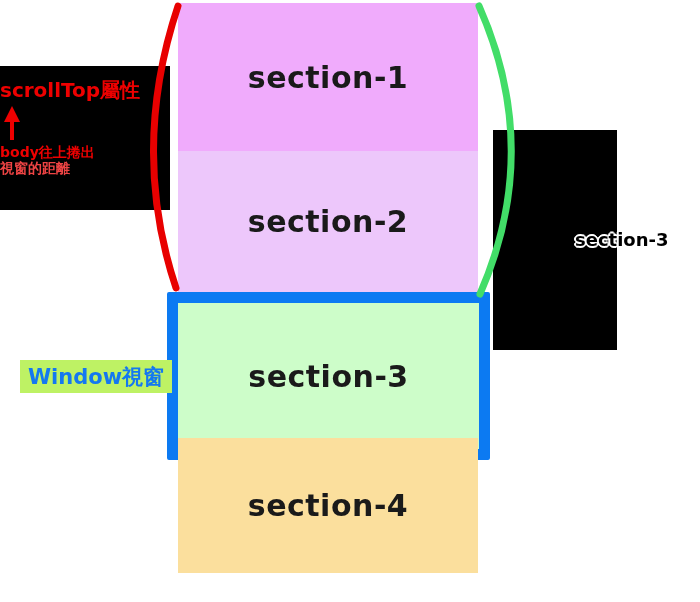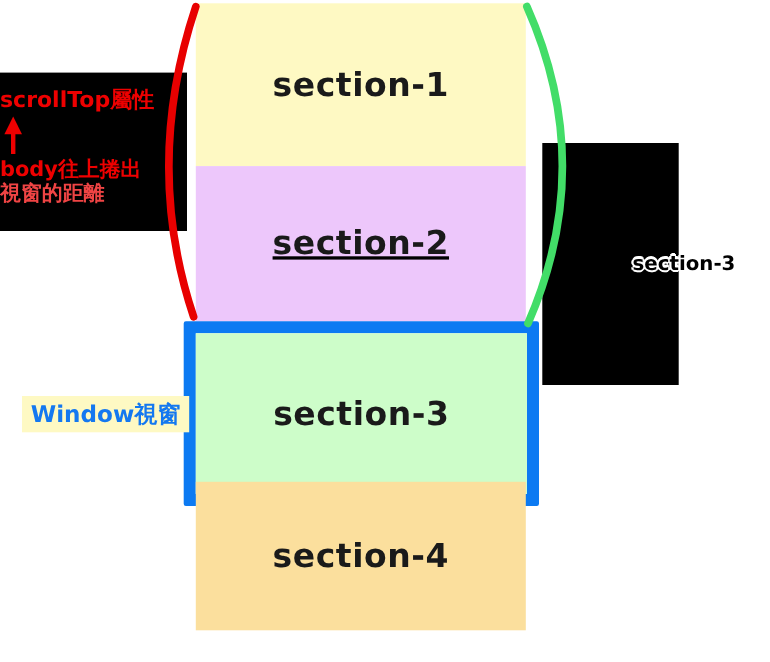--- a/index.html
+++ b/index.html
@@ -35,21 +35,21 @@
   .callout { position:absolute; background:#000000; }
   .box-scrolltop {
     left:0; top:66px; width:170px; height:144px;
     display:flex; flex-direction:column; align-items:flex-start;
     padding-top:14px; box-sizing:border-box;
   }
   .box-scrolltop .title {
     font-size:20px; font-weight:700; line-height:1.05; white-space:nowrap;
   }
   .box-scrolltop .desc {
-    font-size:19px; font-weight:700; line-height:1.15; text-align:center; white-space:nowrap;
+    font-size:14px; font-weight:700; line-height:1.15; text-align:center; white-space:nowrap;
   }
   .arrow-wrap { height:38px; margin:3px 0 2px 0; display:flex; align-items:center; }
 
   .box-window {
     left:20px; top:360px; width:152px; height:33px;
     display:flex; align-items:center; justify-content:center;
   }
   .box-window .wlabel { font-size:21px; font-weight:700; white-space:nowrap; }
 
   .box-right { left:493px; top:130px; width:124px; height:220px; }
@@ -66,25 +66,25 @@
   .arc-overlay {
     position:absolute; left:0; top:0; width:700px; height:602px;
     pointer-events:none; z-index:5;
   }
 </style>
 </head>
 <body>
 
 <div class="stage">
 
-  <div class="section sec1" style="background-color: #fef9c3;">
+  <div class="section sec1" style="background-color: #f0abfc;">
     <span class="section-label" style="color: rgb(26, 26, 26);">section-1</span>
   </div>
 
-  <div class="section sec2" style="background-color: rgb(237, 199, 251); text-decoration: underline;">
+  <div class="section sec2" style="background-color: rgb(237, 199, 251);">
     <span class="section-label" style="color: rgb(26, 26, 26);">section-2</span>
   </div>
 
   <div class="callout box-right" style="background-color: rgb(0, 0, 0);"></div>
 
   <div class="viewport" style="border-color: rgb(12, 122, 242);">
     <div class="inner section-inner" style="background-color: rgb(205, 253, 201);">
       <span class="section-label" style="color: rgb(26, 26, 26);">section-3</span>
     </div>
   </div>
@@ -98,21 +98,21 @@
     <span class="arrow-wrap">
       <svg width="24" height="38" viewBox="0 0 24 38">
         <polygon points="12,2 4,18 20,18" fill="#ee0000"></polygon>
         <rect x="10" y="16" width="4" height="20" fill="#ee0000"></rect>
       </svg>
     </span>
     <span class="desc" style="color: rgb(238, 0, 0);">body往上捲出</span>
     <span class="desc" style="color: #ef4444;">視窗的距離</span>
   </div>
 
-  <div class="callout box-window" style="background-color: #fef9c3;">
+  <div class="callout box-window" style="background-color: #bef264;">
     <span class="wlabel" style="color: rgb(20, 120, 240);">Window視窗</span>
   </div>
 
   <span class="right-label" style="color: rgb(0, 0, 0);">section-3</span>
 
   <svg class="arc-overlay" viewBox="0 0 700 602">
     <path d="M 178 6 Q 130 150 176 288" fill="none" stroke-width="7" stroke-linecap="round" stroke="#e80000"></path>
     <path d="M 479 6 Q 543 150 480 294" fill="none" stroke-width="7" stroke-linecap="round" stroke="#42dd68"></path>
   </svg>
 

